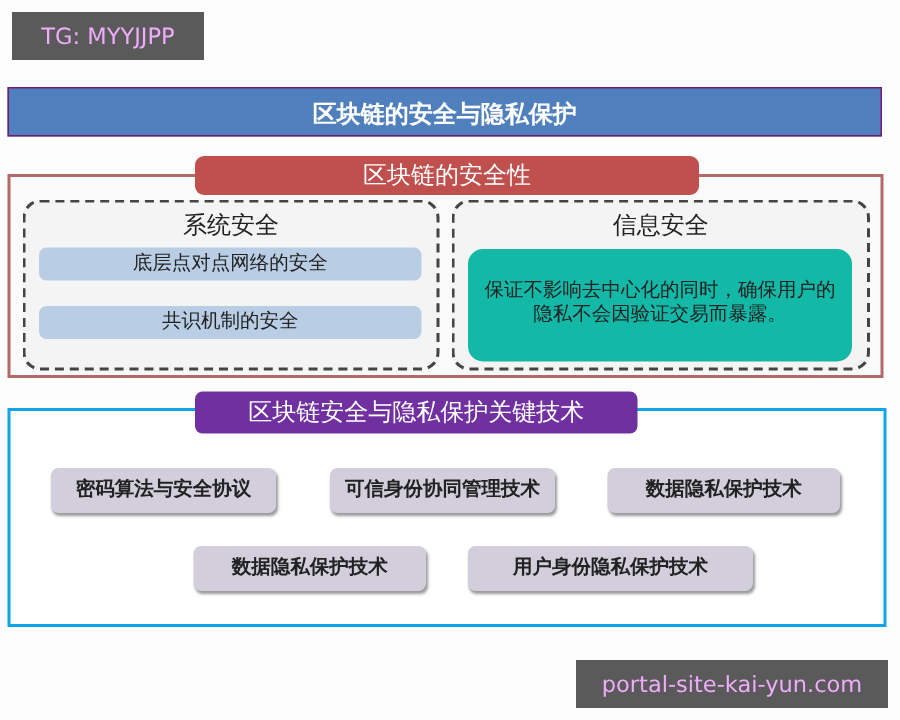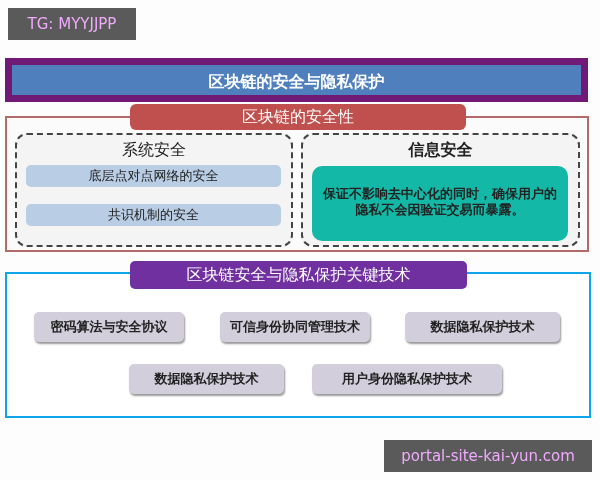--- a/index.html
+++ b/index.html
@@ -1,35 +1,35 @@
 <!DOCTYPE html>
 <html><head>
 <meta charset="utf-8">
 <style>
   html, body { margin:0; padding:0; }
   body { width:600px; height:480px; background:#fdfdfd; position:relative; overflow:hidden;
          font-family:"DejaVu Sans", "Liberation Sans", sans-serif; }
   .wm { position:absolute; background:#5a5a5a; color:#f0abfc; font-family:"DejaVu Sans", sans-serif; }
   .wm-top { left:8px; top:8px; width:128px; height:32px; line-height:32px; font-size:15px; text-align:center; }
   .wm-bot { left:384px; top:440px; width:208px; height:32px; line-height:32px; font-size:15px; text-align:center; }
-  .title-bar { position:absolute; left:5px; top:58px; width:583px; height:44px; background:#4f80bd;
-               border:7px solid #701a75; color:#fff; font-weight:bold; font-size:16px; text-align:center; line-height:34px; box-sizing:border-box;}
+  .title-bar { position:absolute; left:5px; top:58px; width:583px; height:33px; background:#4f80bd;
+               border:1px solid #701a75; color:#fff; font-weight:bold; font-size:16px; text-align:center; line-height:34px; box-sizing:border-box;}
   .sec1 { position:absolute; left:5px; top:116px; width:584px; height:136px; border:2px solid #b56a6a; box-sizing:border-box; background:#fbfbfb;}
   .sec1-label { position:absolute; left:130px; top:104px; width:336px; height:26px; background:#c0504d; border-radius:6px;
                 color:#fff; font-size:16px; text-align:center; line-height:26px; }
   .dash { position:absolute; border:2px dashed #444; border-radius:12px; box-sizing:border-box; background:#f4f4f4;}
   .dash-left { left:15px; top:133px; width:278px; height:114px;text-decoration:underline; }
-  .dash-right { left:301px; top:133px; width:279px; height:114px;font-weight:bold; }
+  .dash-right { left:301px; top:133px; width:279px; height:114px; }
   .dash-title { position:absolute; top:5px; left:0; right:0; text-align:center; font-size:16px; color:#222; }
   .sys-item { position:absolute; left:9px; width:255px; height:22px; background:#b9cde4; border-radius:5px;
               font-size:13px; line-height:22px; text-align:center; color:#222; }
   .info-box { position:absolute; left:9px; top:31px; width:256px; height:75px; background:#14b8a6; border-radius:10px;
               font-size:13px; color:#222; text-align:center; padding:20px 10px 0; box-sizing:border-box; line-height:16px;}
   .sec2 { position:absolute; left:5px; top:272px; width:586px; height:146px; border:2px solid #0ea5e9; box-sizing:border-box; background:#fff;}
-  .sec2-label { position:absolute; left:130px; top:261px; width:337px; height:28px; background:#7030a0; border-radius:5px;
+  .sec2-label { position:absolute; left:130px; top:261px; width:295px; height:28px; background:#7030a0; border-radius:5px;
                 color:#fff; font-size:16px; text-align:center; line-height:28px; }
   .tech { position:absolute; height:30px; background:#d2cedc; border-radius:5px; box-shadow:1px 2px 2px #999;
           font-size:13px; font-weight:bold; color:#222; text-align:center; line-height:30px; }
 </style>
 </head>
 <body>
 
 <div class="wm wm-top">TG: MYYJJPP</div>
 
 <div class="title-bar">区块链的安全与隐私保护</div>

